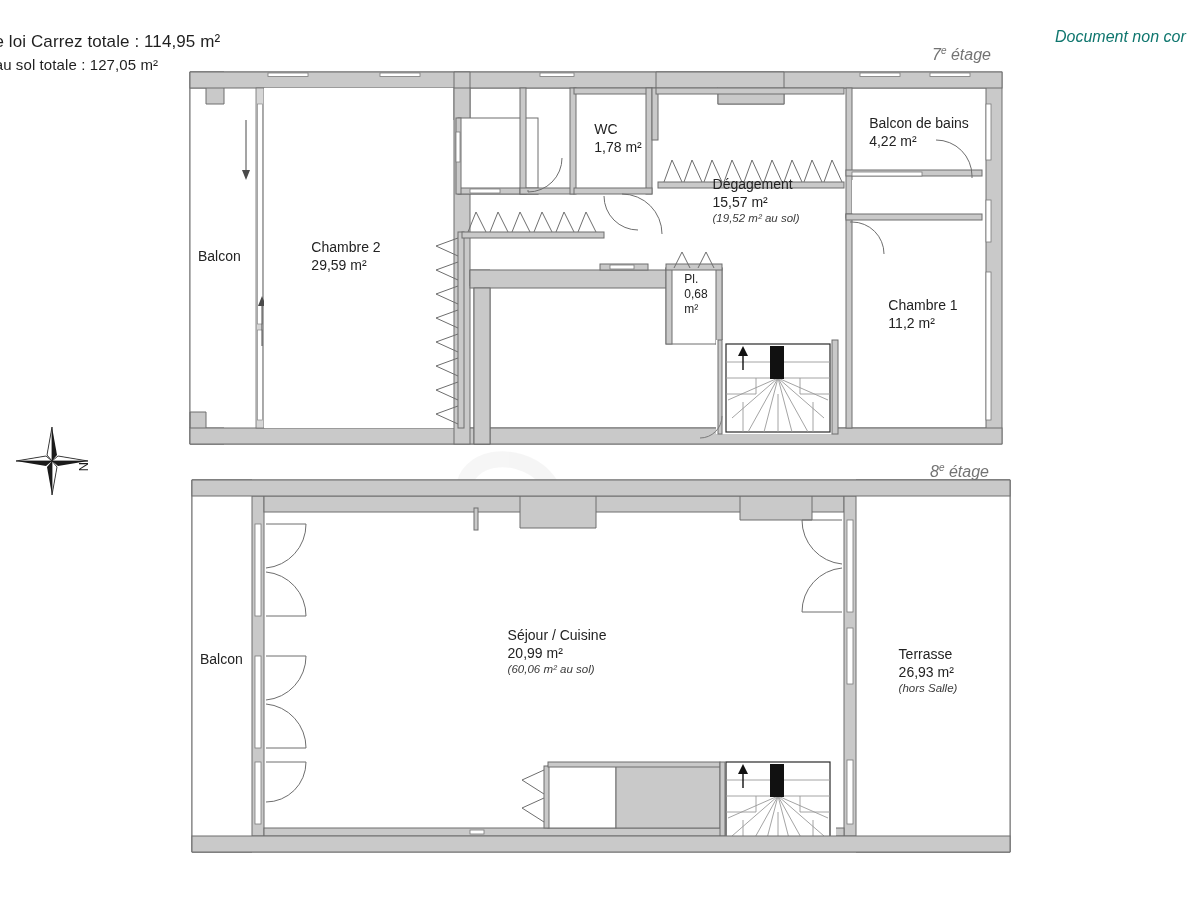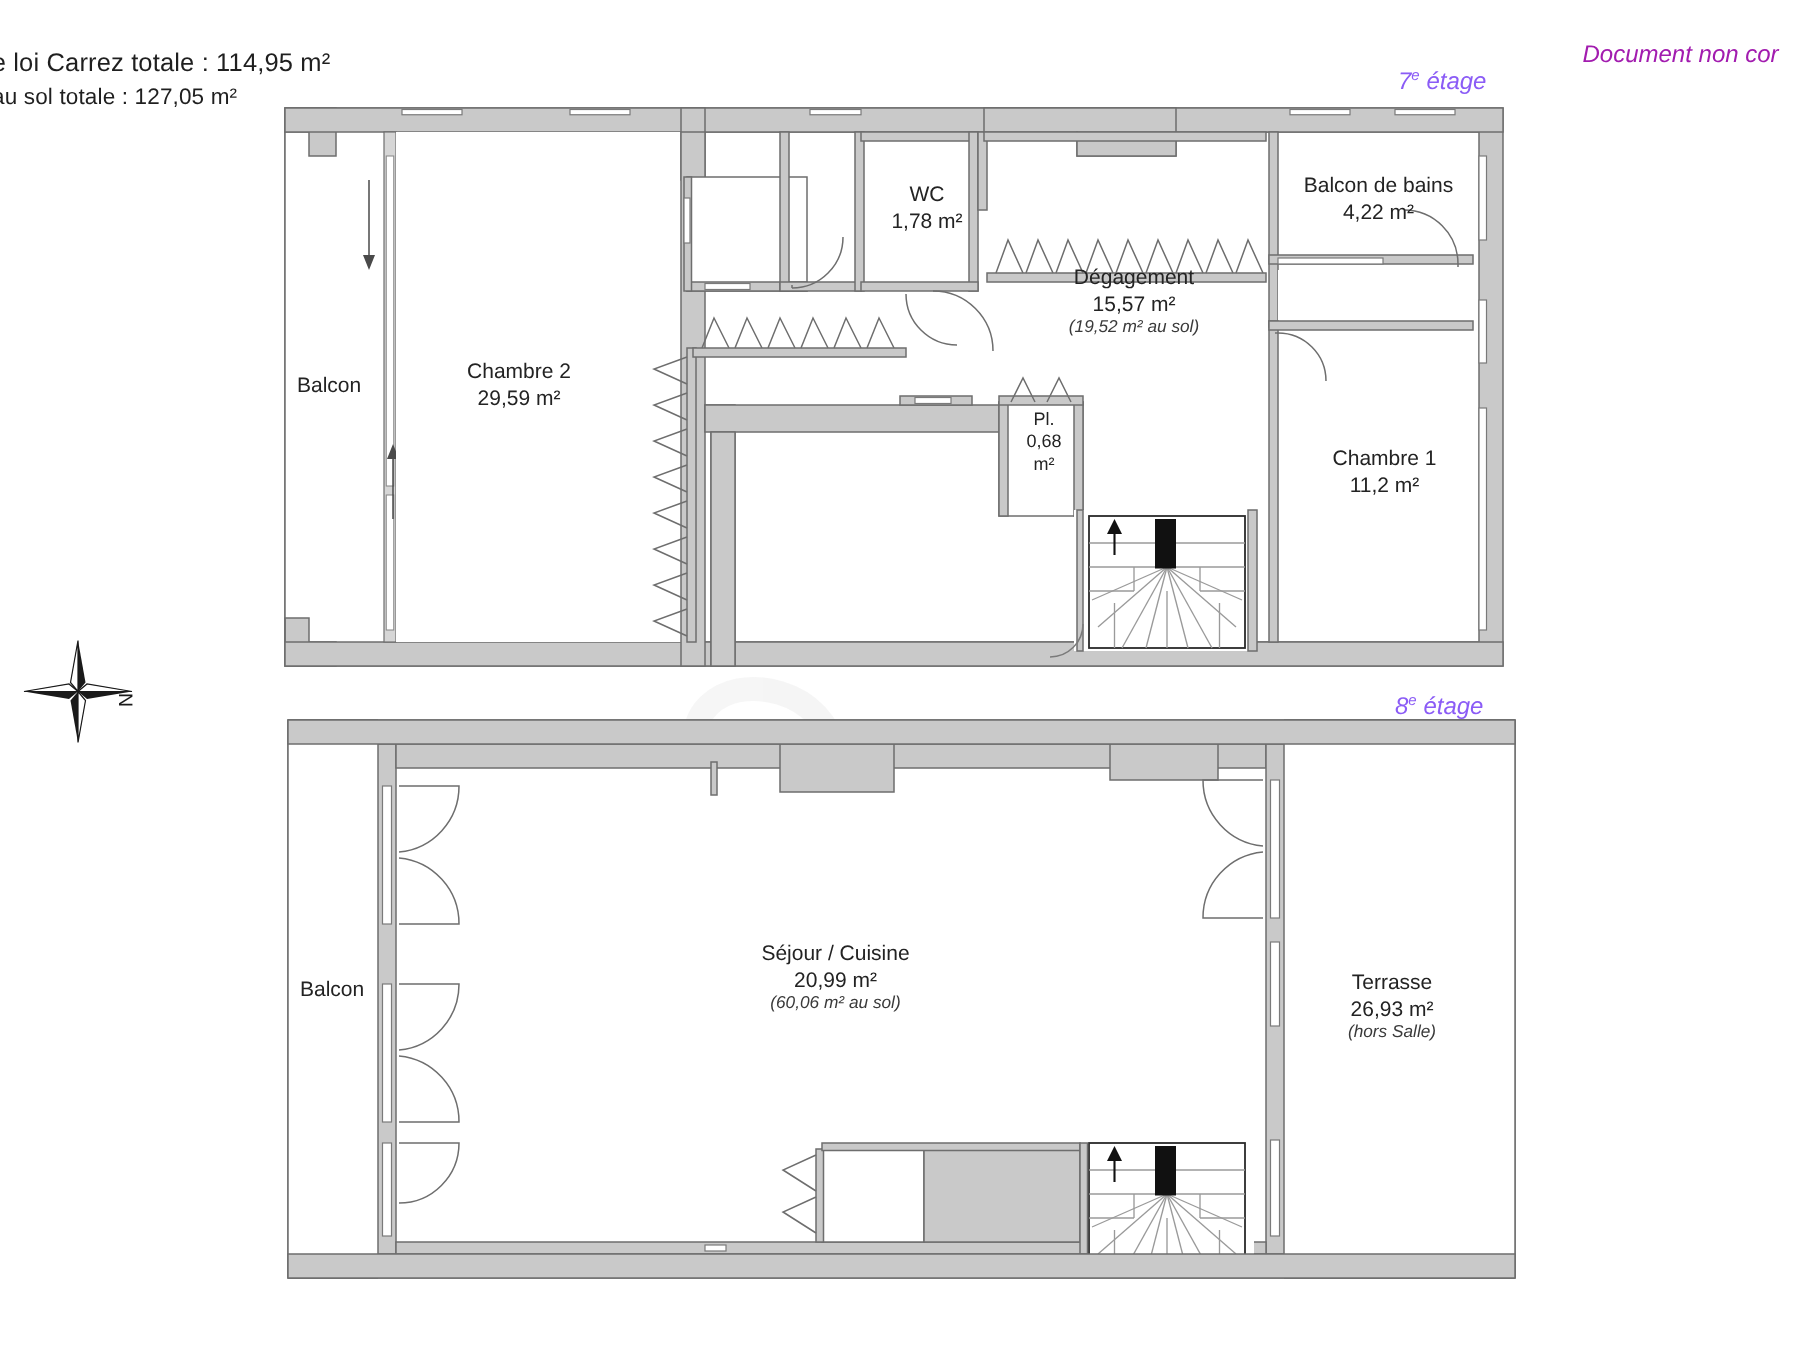--- a/index.html
+++ b/index.html
@@ -29,36 +29,35 @@
     line-height: 23px;
     color: #1f1f1f;
     white-space: nowrap;
     letter-spacing: 0.1px;
   }
   .hdr-left .l2 { font-size: 15px; }
   .etage {
     position: absolute;
     font-style: italic;
     font-size: 16px;
-    color: #8b5cf6;
+    color: #737373;
     white-space: nowrap;
   }
   .etage sup { font-size: 10px; vertical-align: super; }
   .doc-note {
     position: absolute;
     left: 1055px;
     top: 28px;
     font-style: italic;
     font-size: 16px;
-    color: #a21caf;
+    color: #0f766e;
     white-space: nowrap;
   }
   .room-label {
     position: absolute;
-    text-align: center;
     font-size: 14px;
     line-height: 18px;
     color: #232323;
     white-space: nowrap;
     transform: translateX(-50%);
   }
   .room-label .sub {
     font-size: 11.5px;
     line-height: 15px;
     color: #3a3a3a;

